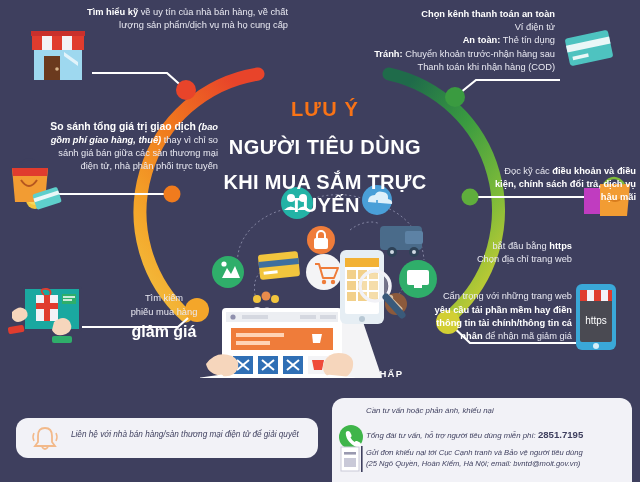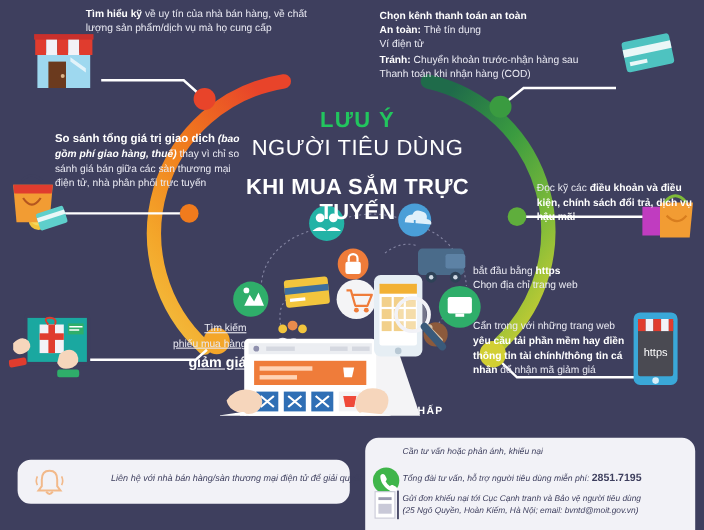--- a/index.html
+++ b/index.html
@@ -5,27 +5,27 @@
 <style>
   html,body{margin:0;padding:0;}
   body{
     width:640px;height:482px;overflow:hidden;
     background:#3e3f5e;
     font-family:"Liberation Sans","DejaVu Sans",sans-serif;
     color:#ffffff;
     position:relative;
   }
   #stage{position:absolute;left:0;top:0;width:640px;height:482px;}
-  .right{text-align:left;}
-  .left{text-align:right;text-decoration:underline;}
+  .right{text-align:right;}
+  .left{text-align:center;}
 
   
   #title-wrap{position:absolute;left:190px;top:98px;width:270px;text-align:center;z-index:7;}
-  #t-luuy{font-size:20px;font-weight:bold;color:#22c55e;letter-spacing:1.2px;}
-  #t-l2{font-size:20px;font-weight:normal;color:#ffffff;letter-spacing:.5px;margin-top:3px;}
+  #t-luuy{font-size:20px;font-weight:bold;color:#f97316;letter-spacing:1.2px;}
+  #t-l2{font-size:20px;font-weight:bold;color:#ffffff;letter-spacing:.5px;margin-top:15px;}
   #t-l3{font-size:20px;font-weight:bold;color:#ffffff;letter-spacing:.3px;margin-top:12px;}
 
   
   .blk{position:absolute;font-size:9.3px;color:#e9e9f2;line-height:1.42;}
   .blk .hl{font-weight:bold;color:#ffffff;}
   .blk .it{font-style:italic;}
 
   
   #dispute{position:absolute;left:0;top:368px;width:640px;text-align:center;
           font-size:9.5px;font-weight:bold;letter-spacing:1.3px;color:#ffffff;}
@@ -240,22 +240,22 @@
 
   <svg width="52" height="40" style="position:absolute;left:563px;top:28px;">
     <g transform="rotate(-12 26 20)">
       <rect x="4" y="6" width="44" height="28" rx="3" fill="#4ec3c0"></rect>
       <rect x="4" y="13" width="44" height="7" fill="#eaf7f7"></rect>
       <rect x="8" y="25" width="16" height="3.6" fill="#eaf7f7"></rect>
     </g>
   </svg>
   <div class="blk right" style="left:345px;top:8px;width:210px;">
     <div class="hl">Chọn kênh thanh toán an toàn</div>
+    <div>Ví điện tử</div>
     <div><span class="hl">An toàn:</span> <span>Thẻ tín dụng</span></div>
-    <div>Ví điện tử</div>
     <div><span class="hl">Tránh:</span> <span>Chuyển khoản trước-nhận hàng sau</span></div>
     <div>Thanh toán khi nhận hàng (COD)</div>
   </div>
 
   <svg width="62" height="62" style="position:absolute;left:4px;top:152px;">
     <circle cx="31" cy="48" r="9" fill="#f2c53d"></circle>
     <circle cx="31" cy="44" r="9" fill="#f6d75c"></circle>
     <path d="M16 12 q9 -9 18 0" stroke="#3e3f5e" stroke-width="2.2" fill="none"></path>
     <path d="M8 16 h36 l-3 34 h-30 z" fill="#f29c33"></path>
     <path d="M8 16 h36 l-1 8 h-34 z" fill="#e03c2e"></path>
@@ -312,32 +312,32 @@
 
     <path d="M4 30 q8 -8 14 -2 q4 6 -2 10 q-8 5 -12 -2 z" fill="#f6d6bc"></path>
     <rect x="0" y="44" width="16" height="7" rx="2" fill="#e03c2e" transform="rotate(-10 8 47)"></rect>
 
     <path d="M46 40 q10 -8 16 0 q4 8 -4 12 q-10 4 -14 -4 z" fill="#f6d6bc"></path>
     <rect x="44" y="54" width="20" height="7" rx="2" fill="#2fae6a"></rect>
   </svg>
   <div class="blk left" style="left:104px;top:292px;width:120px;line-height:1.5;">
     <div>Tìm kiếm</div>
     <div>phiếu mua hàng</div>
-    <div class="hl" style="font-size:13px;">giảm giá</div>
+    <div class="hl" style="font-size:16px;">giảm giá</div>
   </div>
 
   <div id="dispute">KHI PHÁT SINH TRANH CHẤP</div>
 
   <div class="card" style="left:16px;top:418px;width:302px;height:40px;">
     <svg width="30" height="30" style="position:absolute;left:14px;top:5px;">
       <path d="M15 5 q7 0 7 8 v6 l3 4 h-20 l3 -4 v-6 q0 -8 7 -8 z" fill="none" stroke="#f2b98a" stroke-width="1.8"></path>
       <path d="M12 24 q3 4 6 0" fill="none" stroke="#f2b98a" stroke-width="1.8"></path>
       <path d="M4 10 q-2 4 0 8 M26 10 q2 4 0 8" fill="none" stroke="#f2b98a" stroke-width="1.5"></path>
     </svg>
-    <div class="cardtxt" style="left:55px;top:12px;width:240px;font-size:8.2px;margin-left:30px;">Liên hệ với nhà bán hàng/sàn thương mại điện tử để giải quyết</div>
+    <div class="cardtxt" style="left:55px;top:12px;width:240px;font-size:8.2px;">Liên hệ với nhà bán hàng/sàn thương mại điện tử để giải quyết</div>
   </div>
 
   <div class="card" style="left:332px;top:398px;width:300px;height:104px;">
     <div class="cardtxt" style="left:34px;top:8px;width:250px;font-size:7.8px;">Cần tư vấn hoặc phản ánh, khiếu nại</div>
 
     <svg width="26" height="26" style="position:absolute;left:6px;top:26px;">
       <circle cx="13" cy="13" r="12" fill="#3fb54a"></circle>
       <path d="M8 8 q2 -2 4 0 l1.5 3 q.5 1.5 -1 2.5 q1.5 3 4 4.5 q1 -1.5 2.5 -1 l3 1.5 q2 2 0 4 q-3 2 -8 -2 q-5 -4 -6 -9 q-.5 -2.5 0 -3.5 z" fill="#ffffff"></path>
     </svg>
     <div class="cardtxt" style="left:34px;top:31px;width:262px;font-size:7.8px;">

